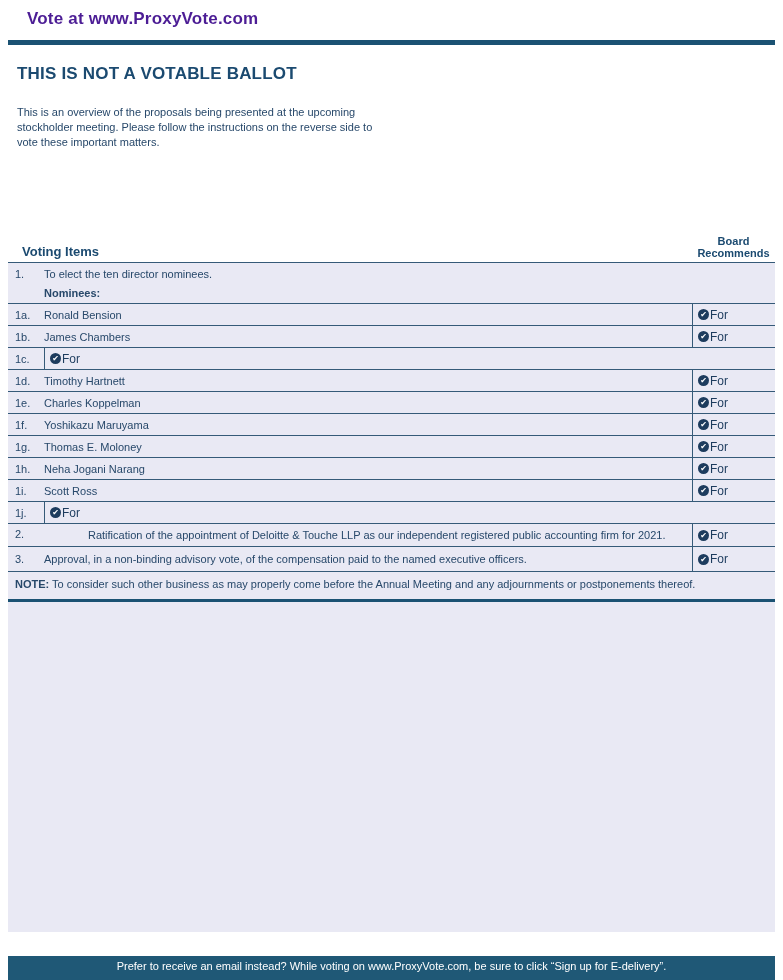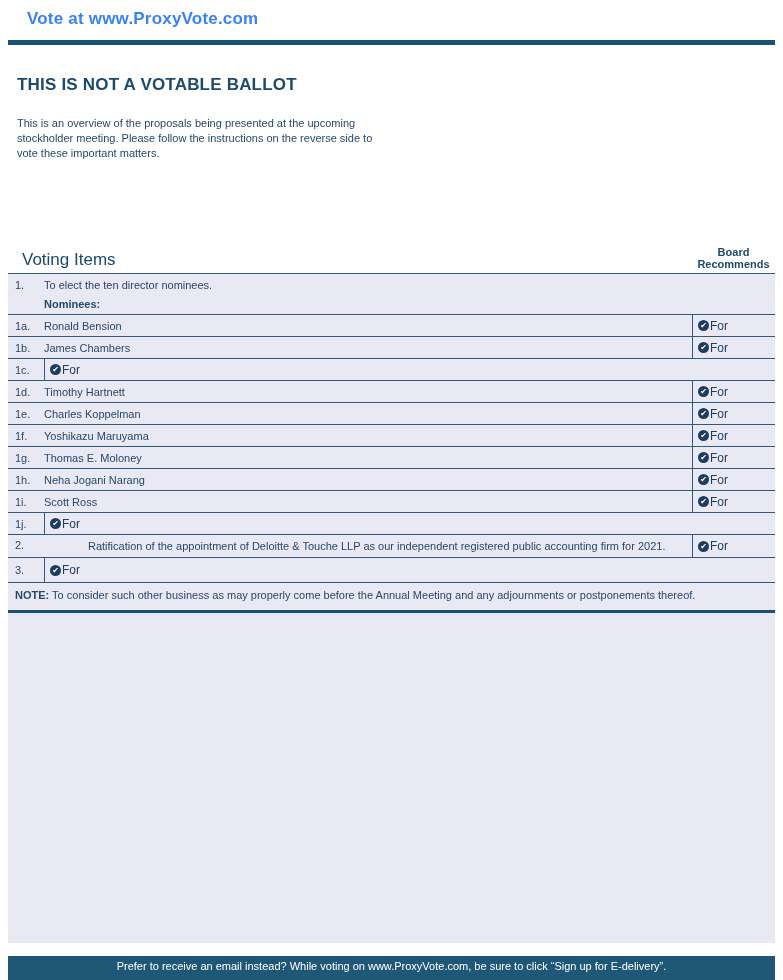--- a/index.html
+++ b/index.html
@@ -6,54 +6,54 @@
   html, body { margin: 0; padding: 0; }
   body {
     width: 783px; height: 980px;
     background: #ffffff;
     font-family: "Liberation Sans", sans-serif;
     position: relative;
     overflow: hidden;
     color: #27486a;
   }
   .brand {
-    color: #3b82f6;
+    color: #4c1d95;
     font-weight: bold;
     font-size: 17px;
     padding: 9px 0 0 27px;
     letter-spacing: 0.2px;
   }
   .rule {
     height: 5px;
     background: #1b5273;
     margin: 11px 8px 0 8px;
   }
   .ballot-title {
     color: #1b4a70;
     font-weight: bold;
     font-size: 17px;
-    margin: 30px 0 0 17px;
+    margin: 19px 0 0 17px;
     letter-spacing: 0.2px;
   }
   .ballot-desc {
     color: #27486a;
     font-size: 11px;
     line-height: 15px;
     width: 378px;
     margin: 21px 0 0 17px;
   }
   .table-head {
     display: flex;
     justify-content: space-between;
     align-items: flex-end;
     margin: 85px 8px 0 8px;
   }
   .voting-items-label {
-    font-size: 17px;
-    font-weight: normal;
+    font-size: 13px;
+    font-weight: bold;
     color: #1b4a70;
     padding: 0 0 3px 14px;
   }
   .board-recommends-label {
     width: 83px;
     text-align: center;
     font-size: 11px;
     font-weight: bold;
     color: #1b4a70;
     line-height: 12px;
@@ -258,20 +258,21 @@
     <div class="cell-num">2.</div>
     <div class="cell-text" style="max-width:640px; line-height:14px;margin-left:44px;">Ratification of the appointment of Deloitte &amp; Touche LLP as our independent registered public accounting firm for 2021.</div>
     <div class="cell-rec">
       <span class="check-icon">✔</span>
       <span class="rec-label">For</span>
     </div>
   </div>
 
   <div class="row">
     <div class="cell-num" style="padding-top:6px;padding-bottom:6px;">3.</div>
+    <div class="cell-text" style="padding-top:6px;padding-bottom:6px;">Approval, in a non-binding advisory vote, of the compensation paid to the named executive officers.</div>
     <div class="cell-rec">
       <span class="check-icon">✔</span>
       <span class="rec-label">For</span>
     </div>
   </div>
 
   <div class="note-row">
     <span class="note-label">NOTE:</span><span> To consider such other business as may properly come before the Annual Meeting and any adjournments or postponements thereof.</span>
   </div>
 

